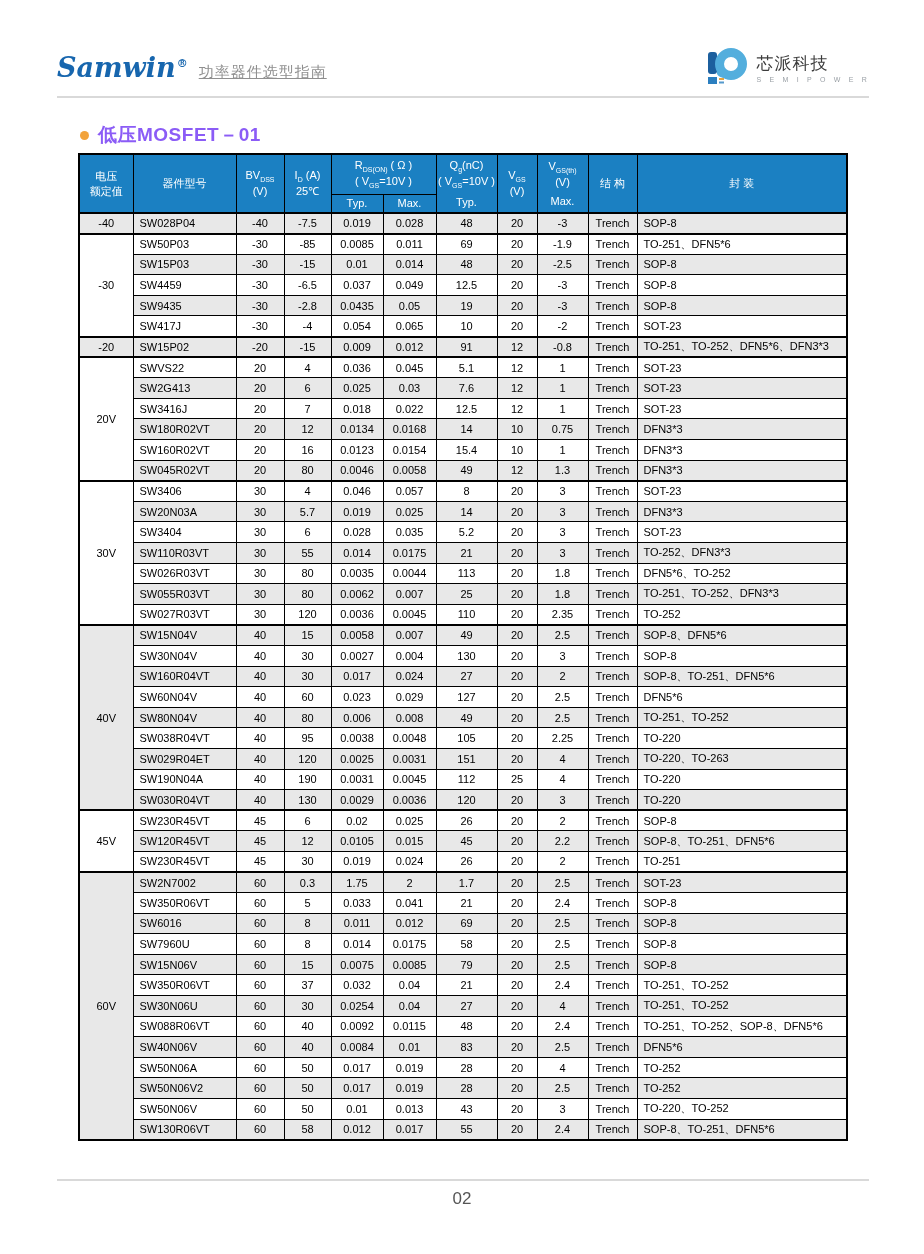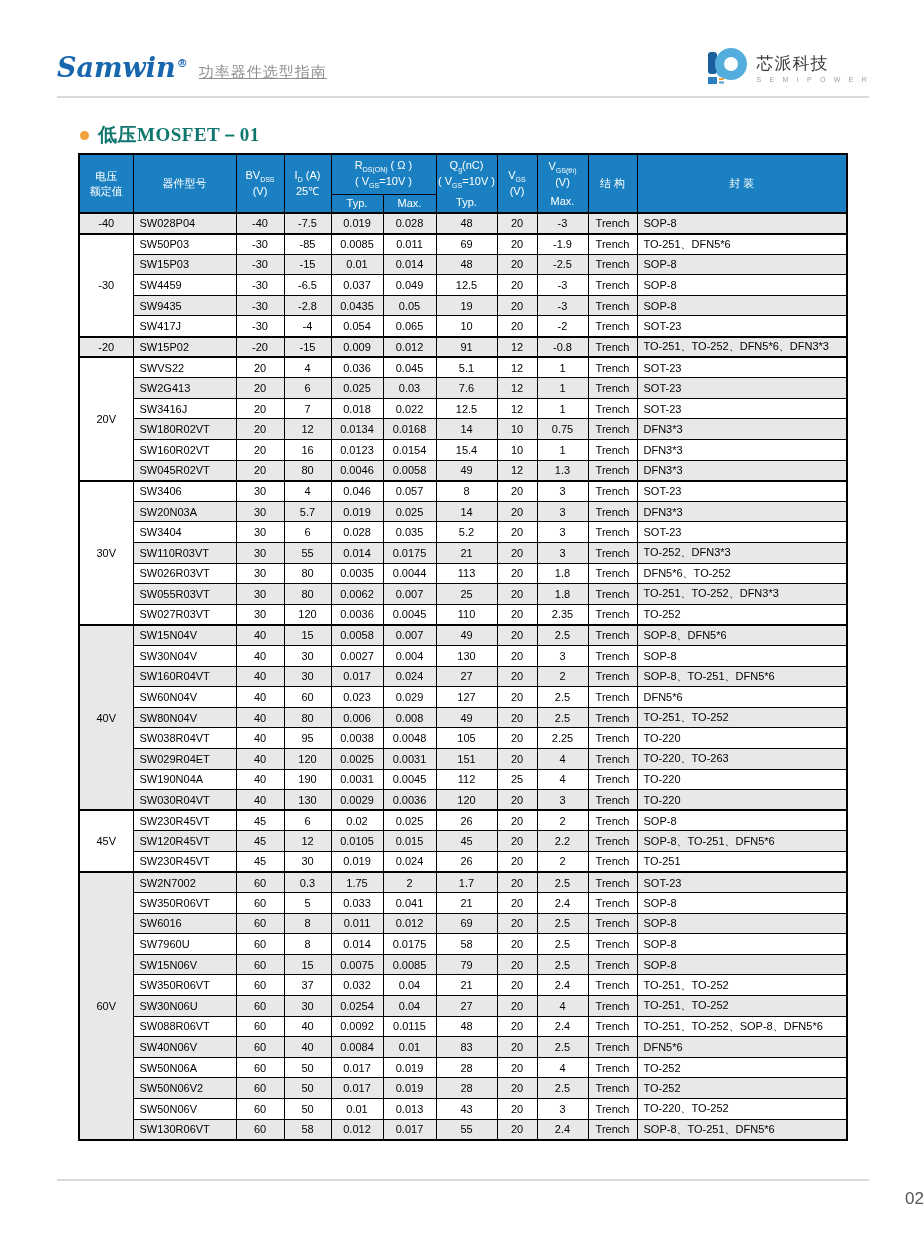--- a/index.html
+++ b/index.html
@@ -17,22 +17,22 @@
   .corp { position:absolute; right:54px; top:47px; display:flex; align-items:center; }
   .corp-text { margin-left:6px; }
   .corp-cn { font-size:17px; color:#3c3c3c; letter-spacing:1px; line-height:1.1; }
   .corp-en { font-size:7px; color:#9aa0a6; letter-spacing:3.2px; margin-top:2px; }
 
   .header-rule { position:absolute; left:57px; top:96px; width:812px; height:2px; background:#d9d9d9; }
 
   
   .section-title { position:absolute; left:80px; top:122px; display:flex; align-items:center; }
   .bullet { width:9px; height:9px; border-radius:50%; background:#f2a33c; margin-right:9px; flex:0 0 auto; }
-  .title-text { font-size:19px; font-weight:600; color:#0f766e; letter-spacing:0.5px;
-                font-family:Liberation Serif, serif; }
+  .title-text { font-size:19px; font-weight:600; color:#8b5cf6; letter-spacing:0.5px;
+                font-family:Liberation Sans, sans-serif; }
 
   
   .mosfet-table { position:absolute; left:78px; top:153px; width:768px;
                   border-collapse:collapse; table-layout:fixed;
                   border:2px solid #000; }
   .mosfet-table th, .mosfet-table td { border:1px solid #000; }
 
   .mosfet-table thead th { background:#1b80c2; color:#fff; font-weight:normal;
                            font-size:11px; line-height:1.3; text-align:center; vertical-align:middle; }
   .mosfet-table thead tr.h-top th { height:40px; }
@@ -44,21 +44,21 @@
   .mosfet-table tbody td { font-size:11px; height:20.6px; text-align:center;
                            color:#000; padding:0 2px; background:#fff; white-space:nowrap; overflow:hidden; }
   .mosfet-table tbody tr.stripe td { background:#e8e8e8; }
   .mosfet-table tbody td.left { text-align:left; padding-left:6px; }
   .mosfet-table tbody td.group-cell { background:#fff; text-align:center; padding:0; }
   .mosfet-table tbody tr.group-start td { border-top:2px solid #000; }
 
   
   .note { position:absolute; left:95px; top:1150px; font-size:11.5px; color:#9a9a9a; letter-spacing:0.5px; }
   .footer-rule { position:absolute; left:57px; top:1179px; width:812px; height:2px; background:#d9d9d9; }
-  .page-number { position:absolute; left:0; top:1189px; width:924px; text-align:right;
+  .page-number { position:absolute; left:0; top:1189px; width:924px; text-align:center;
                  font-size:17px; color:#555; }
 </style>
 </head>
 <body>
 
 <div class="page">
 
   <div class="brand">
     <span class="samwin"><span>Samwin</span><sup>®</sup></span>
     <span class="tagline">功率器件选型指南</span>

